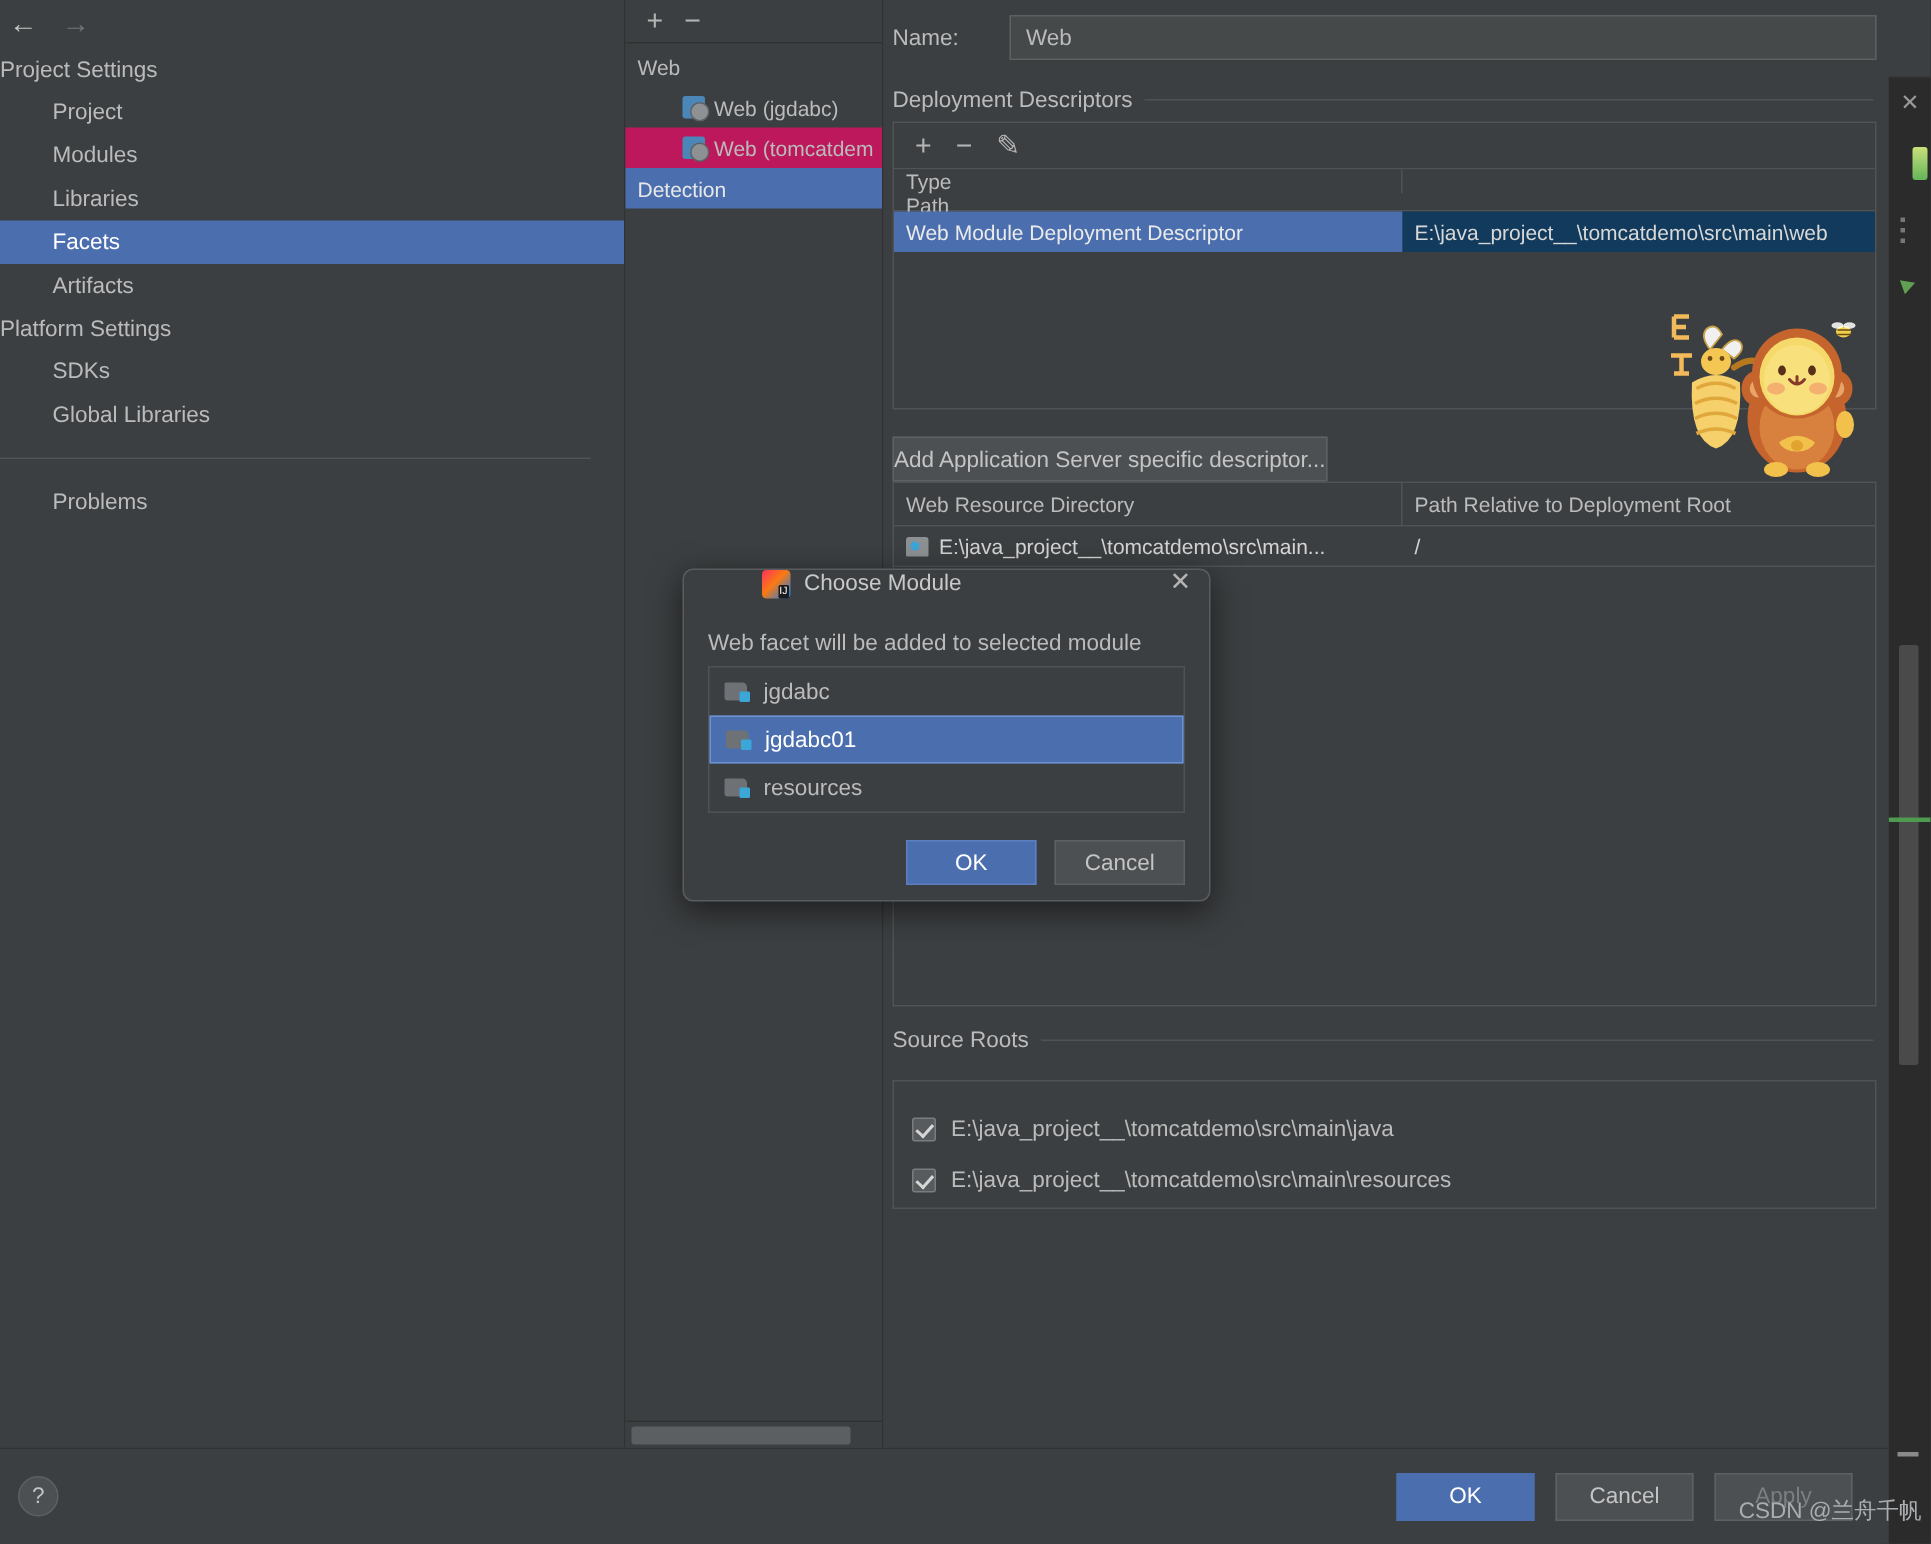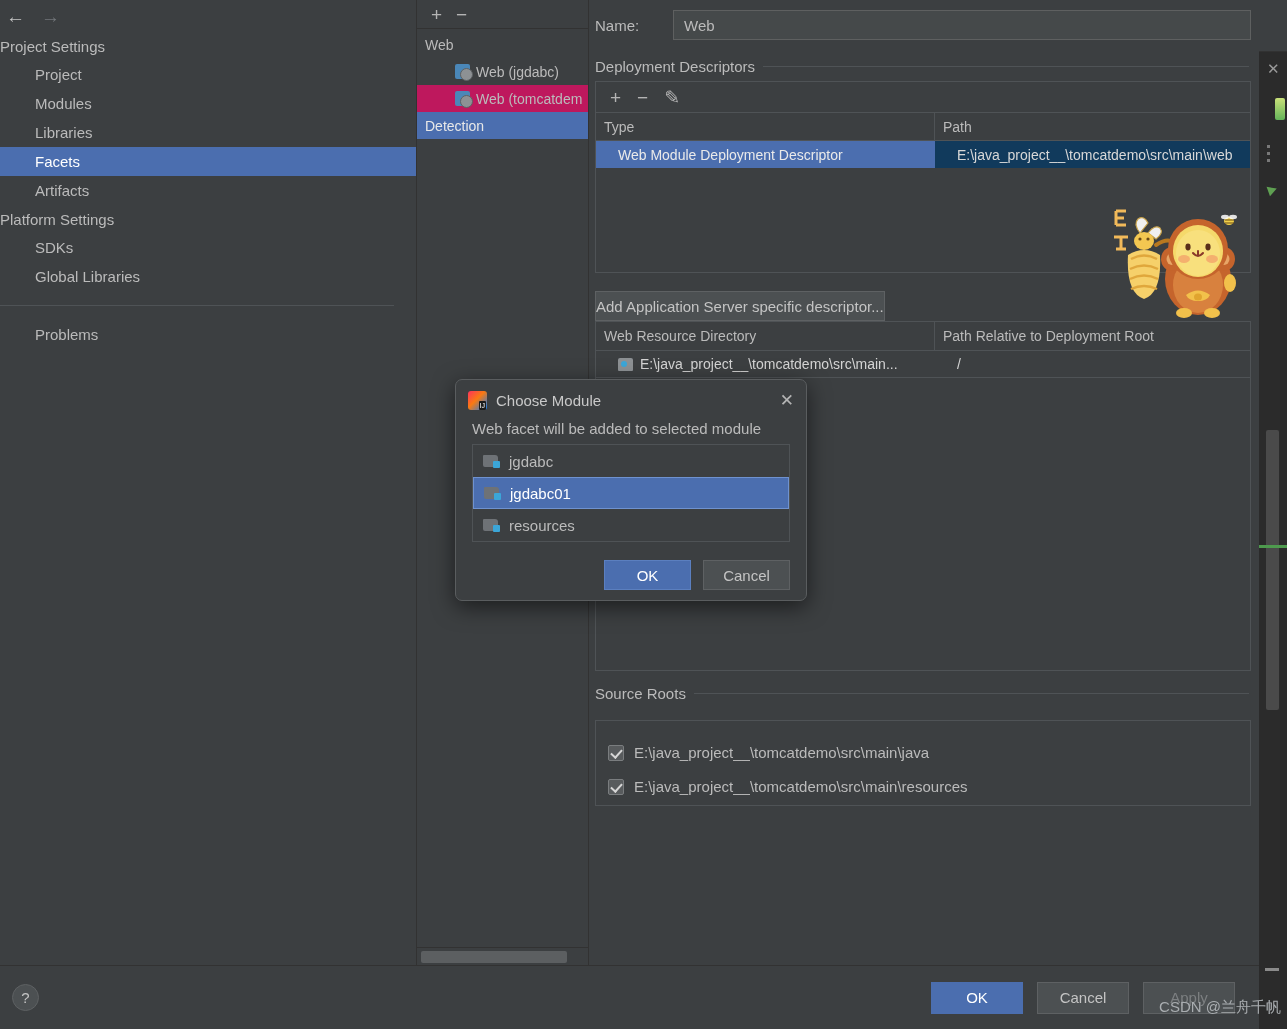--- a/index.html
+++ b/index.html
@@ -132,24 +132,24 @@
 
   .section-title-row { display: flex; align-items: center; gap: 8px; padding: 8px 10px 6px 6px; }
   .section-title { font-size: 15px; color: #bbbbbb; white-space: nowrap; }
   .section-rule { flex: 1; height: 1px; background: #4f5356; }
 
   .panel-box { margin: 0 8px 0 6px; border: 1px solid #4f5356; background: #3c3f41; }
   #dd-toolbar {
     height: 31px; display: flex; align-items: center; gap: 16px; padding-left: 14px;
     border-bottom: 1px solid #4f5356;
   }
-  .table-head { display: flex; height: 28px; background: #3c3f41; border-bottom: 1px solid #4f5356; }
+  .table-head { display: flex; height: 28px; background: #3c3f41; border-bottom: 1px solid #4f5356; flex-direction: column; }
   .th { font-size: 14px; color: #bbbbbb; display: flex; align-items: center; padding-left: 8px; }
   .table-row { display: flex; height: 27px; }
-  .td { font-size: 14px; color: #d4d4d4; display: flex; align-items: center; padding-left: 22px;
+  .td { font-size: 14px; color: #d4d4d4; display: flex; align-items: center; padding-left: 8px;
         white-space: nowrap; overflow: hidden; }
   .td.sel-blue { background: #4b6eaf; color: #eaeaea; }
   .td.sel-dark { background: #113a5c; color: #d8d8d8; }
 
   #dd-body { height: 104px; }
   #add-srv-btn {
     margin: 18px 0 0 6px; height: 30px; padding: 0 0;
     background: #4c5052; border: 1px solid #5e6163; color: #c4c4c4;
     font-size: 15px; font-family: "Liberation Sans", sans-serif;
   }
@@ -206,21 +206,21 @@
     font-size: 15px; color: #a9adb0; font-family: "Liberation Sans", sans-serif;
     white-space: nowrap;
   }
 
   
   #choose-module {
     position: absolute; left: 455px; top: 379px; width: 352px; height: 222px;
     background: #3c3f41; border: 1px solid #5a5d5f; border-radius: 7px;
     box-shadow: 0 6px 22px rgba(0,0,0,.55);
   }
-  #cm-titlebar { display: flex; align-items: center; height: 40px; padding: 0 12px 0 12px; }
+  #cm-titlebar { display: flex; align-items: flex-start; height: 40px; padding: 0 12px 0 12px; margin-left: 40px; }
   #cm-appicon {
     width: 19px; height: 19px; margin-right: 9px; flex:none; border-radius: 3px;
     background: linear-gradient(135deg,#fe315d 0%,#f97a12 45%,#087cfa 100%);
     position: relative;
   }
   #cm-appicon::after {
     content:"IJ"; position:absolute; right:1px; bottom:0px;
     font-size:7px; color:#fff; font-family:"Liberation Sans",sans-serif;
     background:#1b1b1b; padding:1px 1px; line-height:7px; border-radius:1px;
   }

